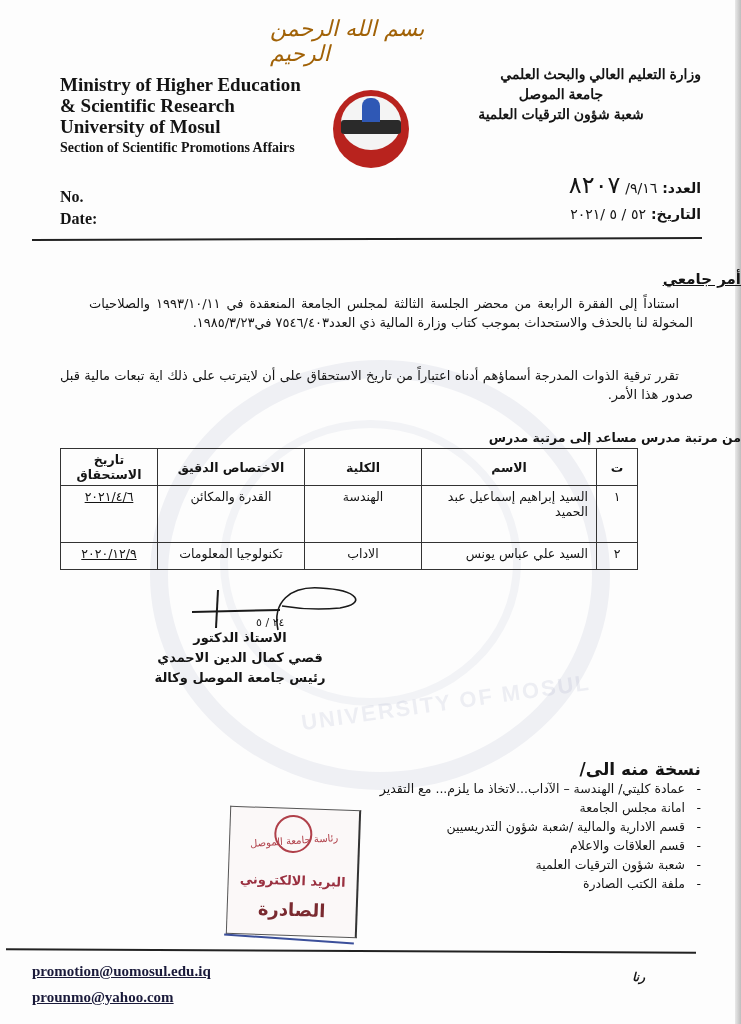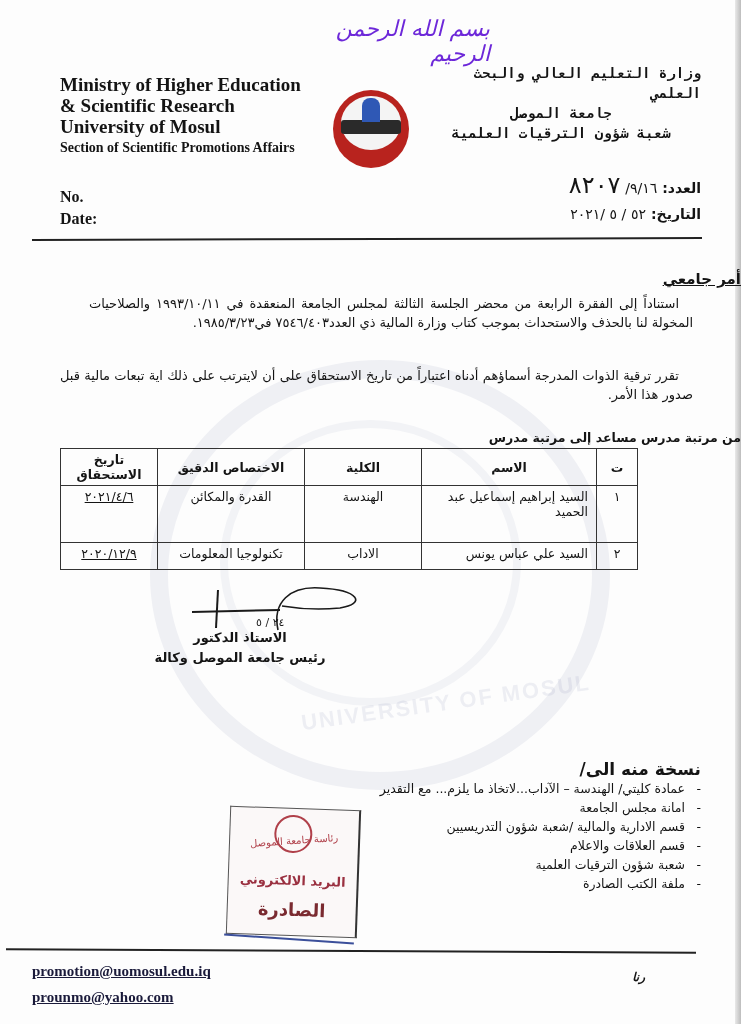--- a/index.html
+++ b/index.html
@@ -6,29 +6,29 @@
   body { width: 741px; height: 1024px; position: relative; overflow: hidden; font-family: "Liberation Serif", serif; color: #141414; }
   .page { position: absolute; inset: 0; background: #fdfdfd; }
   .edge-right { position: absolute; right: 0; top: 0; width: 6px; height: 1024px; background: linear-gradient(to right, #e9e9e9, #bdbdbd); }
 
   
   .watermark { position: absolute; left: 150px; top: 360px; width: 460px; height: 430px; border-radius: 50%; border: 18px solid rgba(120,130,170,0.10); box-sizing: border-box; }
   .watermark-inner { position: absolute; left: 70px; top: 60px; width: 285px; height: 270px; border-radius: 50%; border: 8px solid rgba(120,130,170,0.08); }
   .watermark-text { position: absolute; left: 300px; top: 690px; font-family: "Liberation Sans", sans-serif; font-size: 22px; font-weight: bold; color: rgba(120,130,170,0.12); letter-spacing: 2px; transform: rotate(-8deg); }
 
   
-  .basmala { position: absolute; left: 270px; top: 16px; width: 220px; text-align: right; font-family: "DejaVu Serif", serif; font-size: 22px; color: #6d28d9; font-style: italic; }
+  .basmala { position: absolute; left: 270px; top: 16px; width: 220px; text-align: left; font-family: "DejaVu Serif", serif; font-size: 22px; color: #a16207; font-style: italic; }
   .en-header { position: absolute; left: 60px; top: 74px; line-height: 21px; font-weight: bold; }
   .en-header .l1 { font-size: 19px; }
   .en-header .l4 { font-size: 14px; }
   .logo { position: absolute; left: 333px; top: 90px; width: 76px; height: 78px; border-radius: 50%; background: #b8231e; }
   .logo-inner { position: absolute; left: 8px; top: 6px; width: 60px; height: 54px; border-radius: 50%; background: #f4f4f4; }
   .logo-dark { position: absolute; left: 8px; top: 30px; width: 60px; height: 14px; background: #2a2a2a; border-radius: 3px; }
   .logo-tower { position: absolute; left: 29px; top: 8px; width: 18px; height: 24px; background: #2f58b5; border-radius: 8px 8px 0 0; }
-  .ar-header { position: absolute; right: 40px; top: 64px; width: 280px; text-align: center; direction: rtl; font-family: Liberation Mono, monospace; font-weight: bold; font-size: 14px; line-height: 20px; }
+  .ar-header { position: absolute; right: 40px; top: 64px; width: 280px; text-align: center; direction: rtl; font-family: Liberation Sans, sans-serif; font-weight: bold; font-size: 14px; line-height: 20px; }
   .ar-header .l1 { text-align: right; }
 
   .en-ref { position: absolute; left: 60px; top: 186px; font-weight: bold; font-size: 16px; line-height: 22px; }
   .ar-ref { position: absolute; right: 40px; top: 172px; direction: rtl; font-family: "DejaVu Sans", sans-serif; font-weight: bold; font-size: 14px; line-height: 26px; text-align: right; }
   .ar-ref .val { font-weight: normal; font-size: 14px; }
   .ar-ref .hand { font-family: "DejaVu Sans", sans-serif; font-weight: normal; font-size: 24px; letter-spacing: 6px; }
   .rule-top { position: absolute; left: 32px; top: 238px; width: 670px; height: 2px; background: #222; transform: rotate(-0.15deg); }
 
   
   .doc-title { position: absolute; left: 0; right: 0; top: 270px; direction: rtl; font-family: "DejaVu Sans", sans-serif; font-weight: bold; font-size: 15px; text-decoration: underline; }
@@ -156,20 +156,21 @@
   </table>
 
   <svg class="signature" viewBox="0 0 180 50">
     <path d="M2 30 L90 28" stroke="#1a1a1a" stroke-width="2" fill="none"></path>
     <path d="M28 8 L26 46" stroke="#1a1a1a" stroke-width="2" fill="none"></path>
     <path d="M88 48 C 82 20, 100 4, 130 6 C 170 8, 176 22, 150 26 C 130 28, 110 27, 92 24" stroke="#1a1a1a" stroke-width="1.6" fill="none"></path>
     <text x="66" y="44" font-family="DejaVu Sans, sans-serif" font-size="11" fill="#1a1a1a">٢٤ / ٥</text>
   </svg>
   <div class="sig-block">
     <div>الاستاذ الدكتور</div>
+    <div>قصي كمال الدين الاحمدي</div>
     <div>رئيس جامعة الموصل وكالة</div>
   </div>
 
   <div class="cc">
     <div class="head">نسخة منه الى/</div>
     <ul>
       <li>عمادة كليتي/ الهندسة – الآداب...لاتخاذ ما يلزم... مع التقدير</li>
       <li>امانة مجلس الجامعة</li>
       <li>قسم الادارية والمالية /شعبة شؤون التدريسيين</li>
       <li>قسم العلاقات والاعلام</li>

